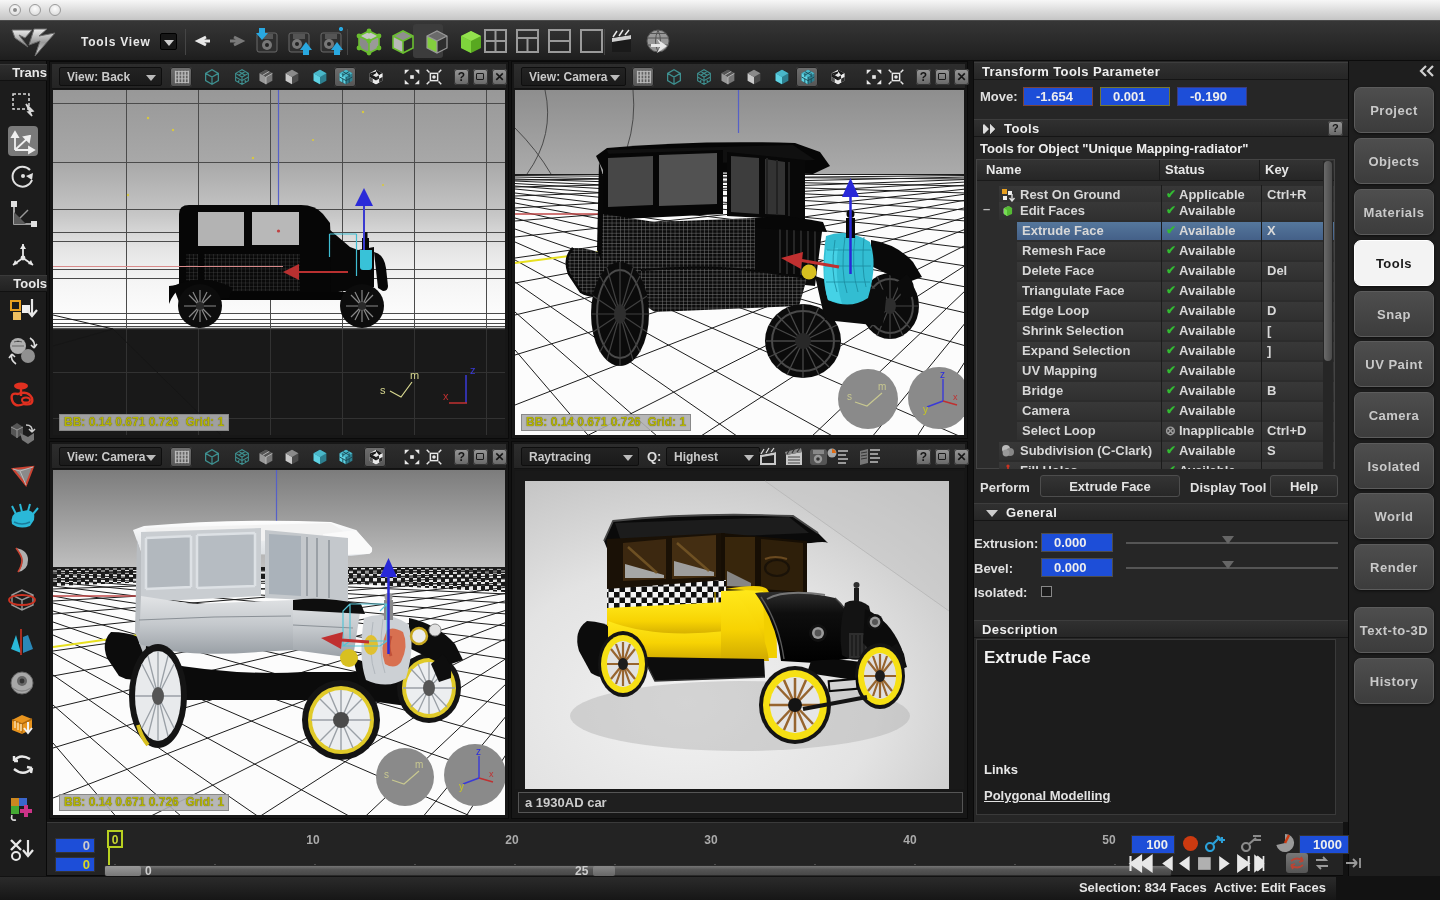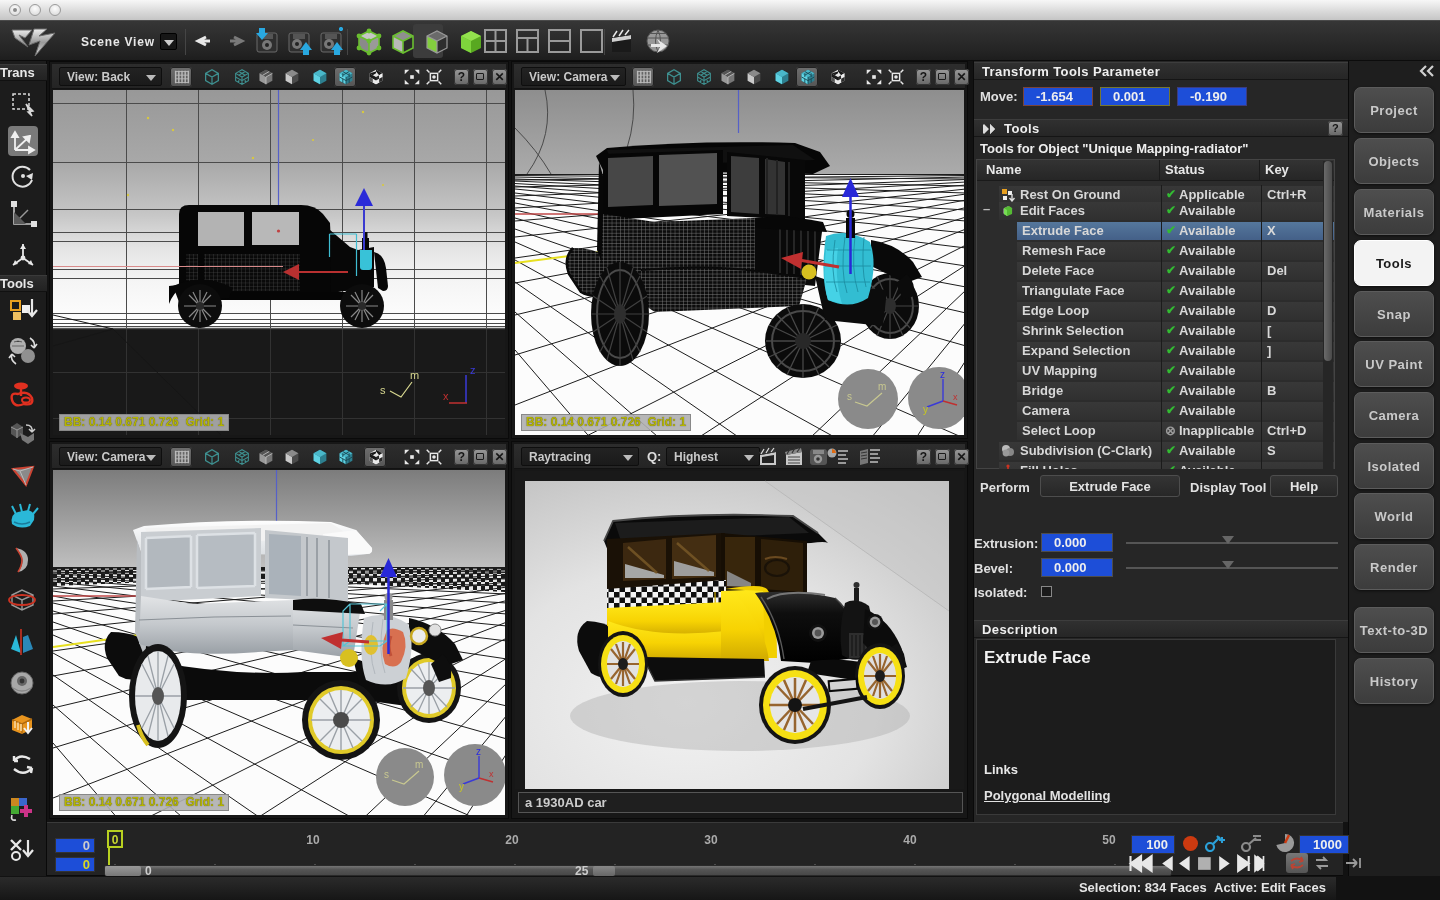--- a/index.html
+++ b/index.html
@@ -2,21 +2,21 @@
 <html><head><meta charset="utf-8"><style>
 *{margin:0;padding:0;box-sizing:border-box}
 html,body{width:1440px;height:900px;overflow:hidden;background:#121212;font-family:"Liberation Sans",sans-serif;}
 .abs{position:absolute}
 #titlebar{position:absolute;left:0;top:0;width:1440px;height:21px;background:linear-gradient(#f7f7f7,#d8d8d8 60%,#c5c5c5);border-bottom:1px solid #4a4a4a}
 #titlebar .tl{position:absolute;top:4px;width:12px;height:12px;border-radius:50%;border:1px solid #9a9a9a;background:radial-gradient(circle at 50% 35%,#fdfdfd,#d5d5d5)}
 #title{position:absolute;width:100%;text-align:center;top:3px;font-size:13px;color:#6d6d6d;letter-spacing:.3px}
 #toolbar{position:absolute;left:0;top:21px;width:1440px;height:40px;background:linear-gradient(#363636,#222 85%,#1d1d1d);border-bottom:1px solid #0c0c0c}
 .tbtxt{position:absolute;color:#e8e8e8;font-size:12px;font-weight:bold;letter-spacing:0.8px}
 #leftbar{position:absolute;left:0;top:61px;width:47px;height:815px;background:#1c1c1c;border-right:1px solid #090909}
-.sidehdr{position:absolute;left:0;width:47px;height:17px;background:linear-gradient(#2e2e2e,#222);color:#e8e8e8;font-size:13px;font-weight:bold;text-align:left;line-height:16px;border-top:1px solid #3a3a3a;border-bottom:1px solid #111}
+.sidehdr{position:absolute;left:0;width:47px;height:17px;background:linear-gradient(#2e2e2e,#222);color:#e8e8e8;font-size:13px;font-weight:bold;text-align:right;line-height:16px;border-top:1px solid #3a3a3a;border-bottom:1px solid #111}
 .vp{position:absolute;background:#171717;border:1px solid #0a0a0a}
 .vphdr{position:absolute;left:2px;top:2px;right:2px;height:25px;background:linear-gradient(#2d2d2d,#242424);border-bottom:1px solid #121212}
 .vpdrop{position:absolute;top:3px;height:19px;background:linear-gradient(#232323,#1a1a1a);border:1px solid #0e0e0e;border-radius:2px;color:#c9c9c9;font-size:12px;font-weight:bold;line-height:18px;padding-left:7px}
 .vpdrop .dar{position:absolute;right:5px;top:7px;width:0;height:0;border-left:5px solid transparent;border-right:5px solid transparent;border-top:6px solid #bbb}
 .hbtn{position:absolute;top:3px;width:22px;height:20px;border-radius:3px}
 .hbtn.on{background:linear-gradient(#6e6e6e,#555);box-shadow:inset 0 0 0 1px #222}
 .qbtn{position:absolute;top:5px;width:15px;height:16px;border-radius:3px;background:linear-gradient(#9a9a9a,#666);color:#161616;font-weight:bold;font-size:12px;text-align:center;line-height:16px;box-shadow:inset 0 0 0 1px #333}
 .vpcontent{position:absolute;left:3px;right:3px;overflow:hidden}
 .bbtag{position:absolute;left:6px;bottom:4px;background:rgba(175,175,175,.9);border:1px solid #888;color:#b5b500;font-size:12px;font-weight:bold;padding:0 4px;line-height:15px;text-shadow:0 0 1px #333}
 
@@ -49,21 +49,21 @@
   <svg class="abs" style="left:10px;top:5px" width="48" height="32" viewBox="0 0 48 32">
     <defs>
         <linearGradient id="lg" x1="0" y1="0" x2="0" y2="1">
           <stop offset="0" stop-color="#efefef"></stop>
           <stop offset=".5" stop-color="#9a9a9a"></stop>
           <stop offset="1" stop-color="#d8d8d8"></stop>
         </linearGradient>
       </defs>
     <path d="M2 4 L22 4 L15 12 L9 9 L18 21 L5 12 Z M24 3 L37 3 L29 10 L45 7 L25 30 L30 15 L19 19 Z" fill="url(#lg)" stroke="#6a6a6a" stroke-width="1"></path>
   </svg>
-  <div class="tbtxt" style="left:81px;top:14px">Scene View</div>
+  <div class="tbtxt" style="left:81px;top:14px">Tools View</div>
   <div class="abs" style="left:185px;top:8px;width:1px;height:26px;background:#454545"></div>
   <div class="abs" style="left:347px;top:8px;width:1px;height:26px;background:#454545"></div>
   <div class="abs" style="left:604px;top:8px;width:1px;height:26px;background:#454545"></div>
   <div class="abs" style="left:160px;top:12px;width:17px;height:17px;background:#161616;border:1px solid #000;border-radius:2px">
     <div class="abs" style="left:3px;top:6px;width:0;height:0;border-left:5px solid transparent;border-right:5px solid transparent;border-top:6px solid #ccc"></div>
   </div>
   <svg class="abs" style="left:190px;top:11px" width="60" height="18" viewBox="0 0 60 18">
     <path d="M16 5 L8 9 L16 13 M8 9 L20 9" stroke="#e8e8e8" stroke-width="3" fill="none"></path>
     <path d="M44 5 L52 9 L44 13 M40 9 L52 9" stroke="#7a7a7a" stroke-width="3" fill="none"></path>
   </svg>
@@ -1071,20 +1071,23 @@
     <div style="position:absolute;right:1px;top:1px;width:10px;height:308px;background:#262626">
         <div style="position:absolute;left:1px;top:0;width:8px;height:200px;border-radius:4px;background:linear-gradient(90deg,#6a6a6a,#4a4a4a)"></div>
       </div>
   </div>
 
   <div class="formlbl" style="left:6px;top:419px;width:60px;text-align:left">Perform</div>
   <div class="btn" style="left:66px;top:414px;width:140px;height:22px;line-height:21px">Extrude Face</div>
   <div class="formlbl" style="left:216px;top:419px;width:86px;text-align:left">Display Tool</div>
   <div class="btn" style="left:296px;top:414px;width:68px;height:22px;line-height:21px">Help</div>
 
+  <div class="panelhdr" style="top:442px;padding-left:32px">General
+    <div class="abs" style="left:12px;top:6px;width:0;height:0;border-left:6px solid transparent;border-right:6px solid transparent;border-top:7px solid #ccc"></div>
+  </div>
   <div class="formlbl" style="left:0px;top:475px;width:62px">Extrusion:</div>
   <div class="numfield" style="left:67px;top:472px;width:72px;border:1px solid #4d4d4d">0.000</div>
   <div class="abs" style="left:152px;top:481px;width:212px;height:2px;background:#555"></div>
   <div class="abs" style="left:248px;top:475px;width:0;height:0;border-left:6px solid transparent;border-right:6px solid transparent;border-top:8px solid #666"></div>
   <div class="formlbl" style="left:0px;top:500px;width:62px">Bevel:</div>
   <div class="numfield" style="left:67px;top:497px;width:72px;border:1px solid #4d4d4d">0.000</div>
   <div class="abs" style="left:152px;top:506px;width:212px;height:2px;background:#555"></div>
   <div class="abs" style="left:248px;top:500px;width:0;height:0;border-left:6px solid transparent;border-right:6px solid transparent;border-top:8px solid #666"></div>
   <div class="formlbl" style="left:0px;top:524px;width:62px">Isolated:</div>
   <div class="abs" style="left:67px;top:525px;width:11px;height:11px;background:#1a1a1a;border:1px solid #888"></div>

